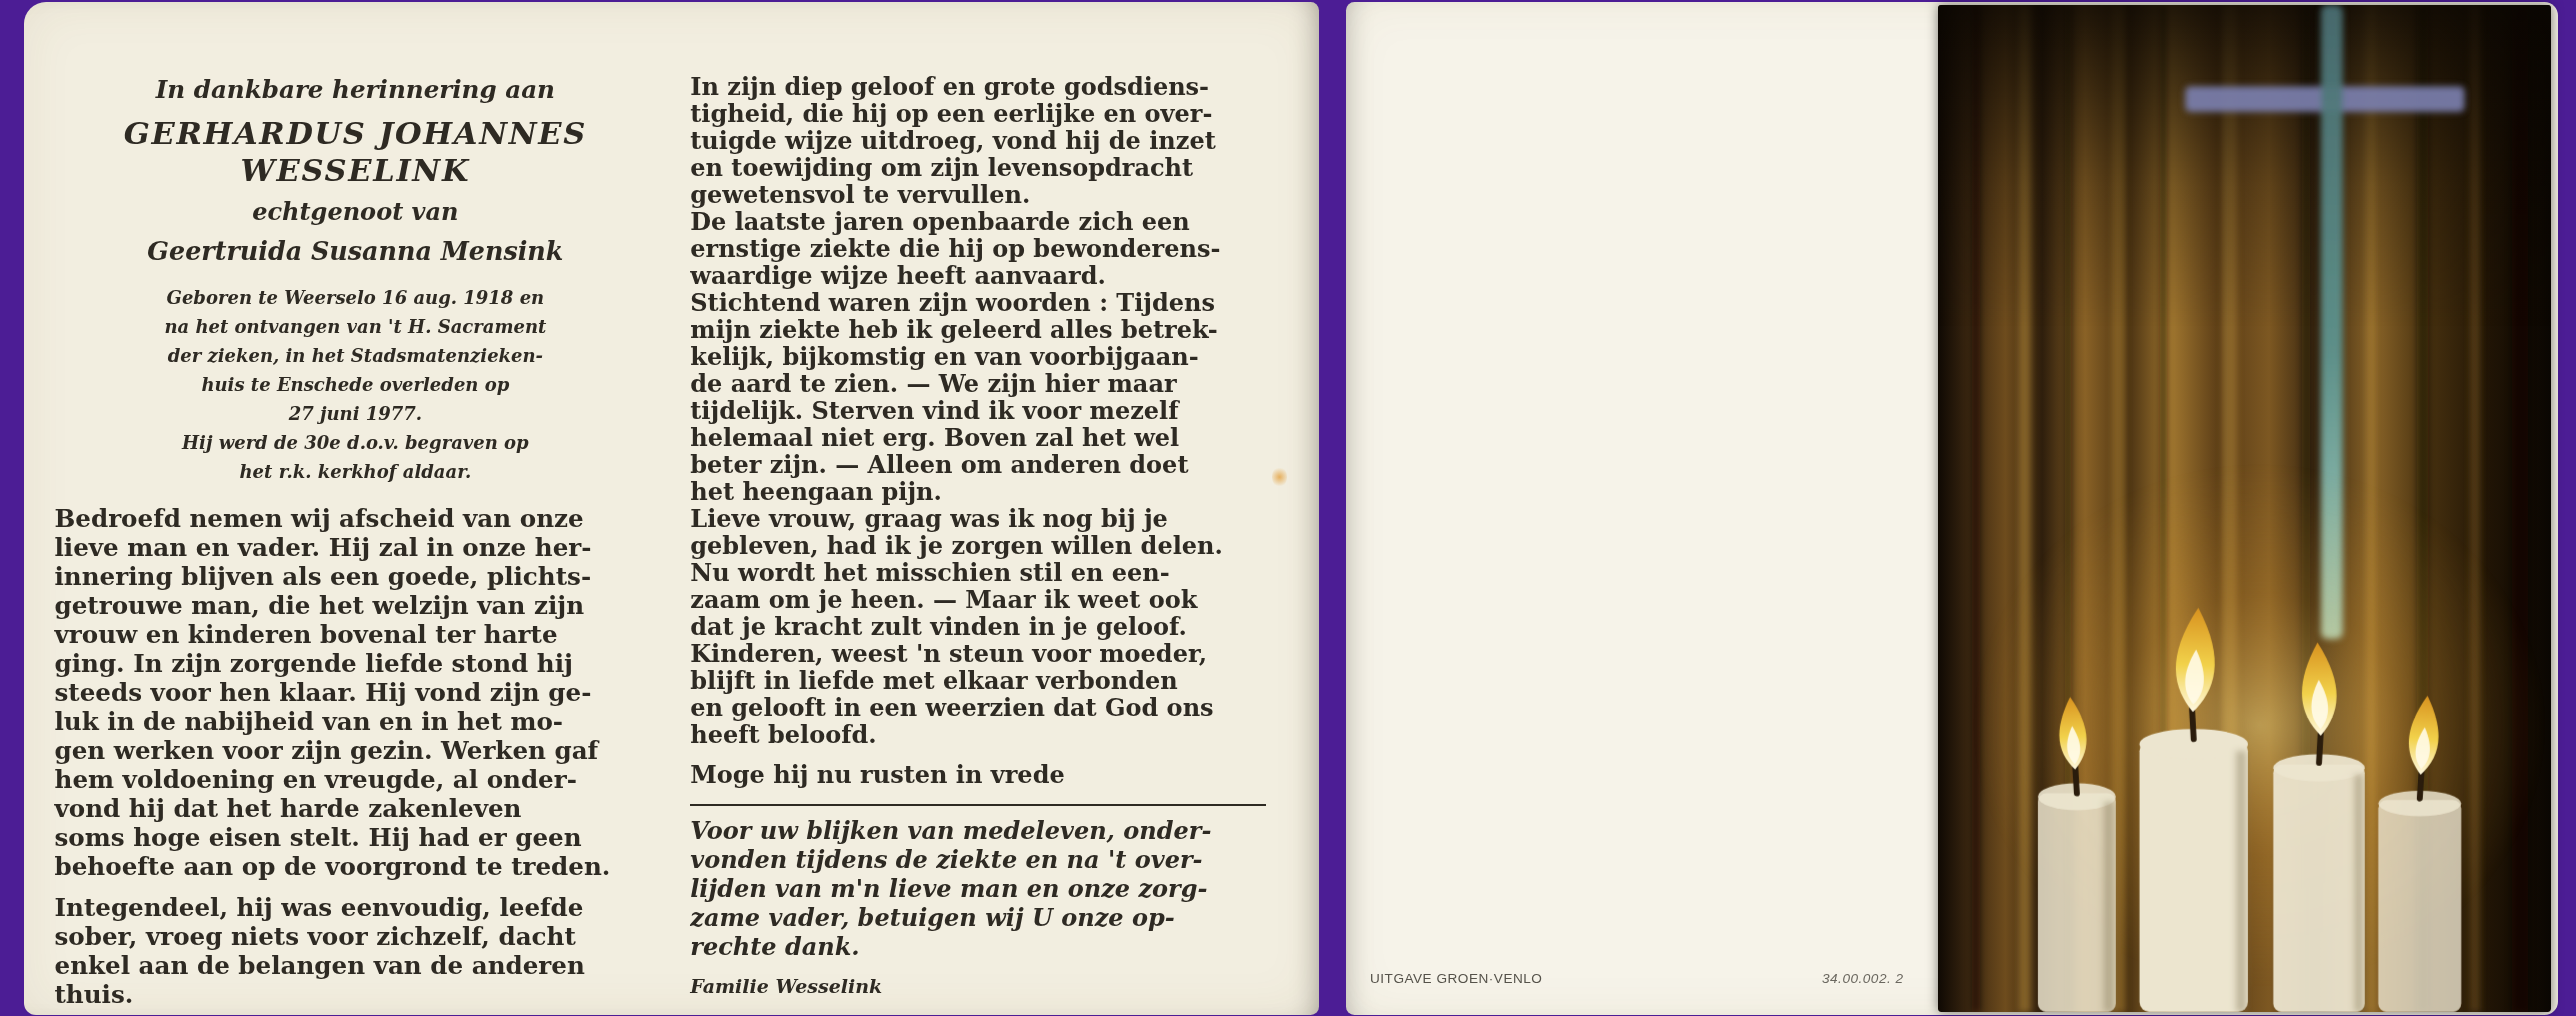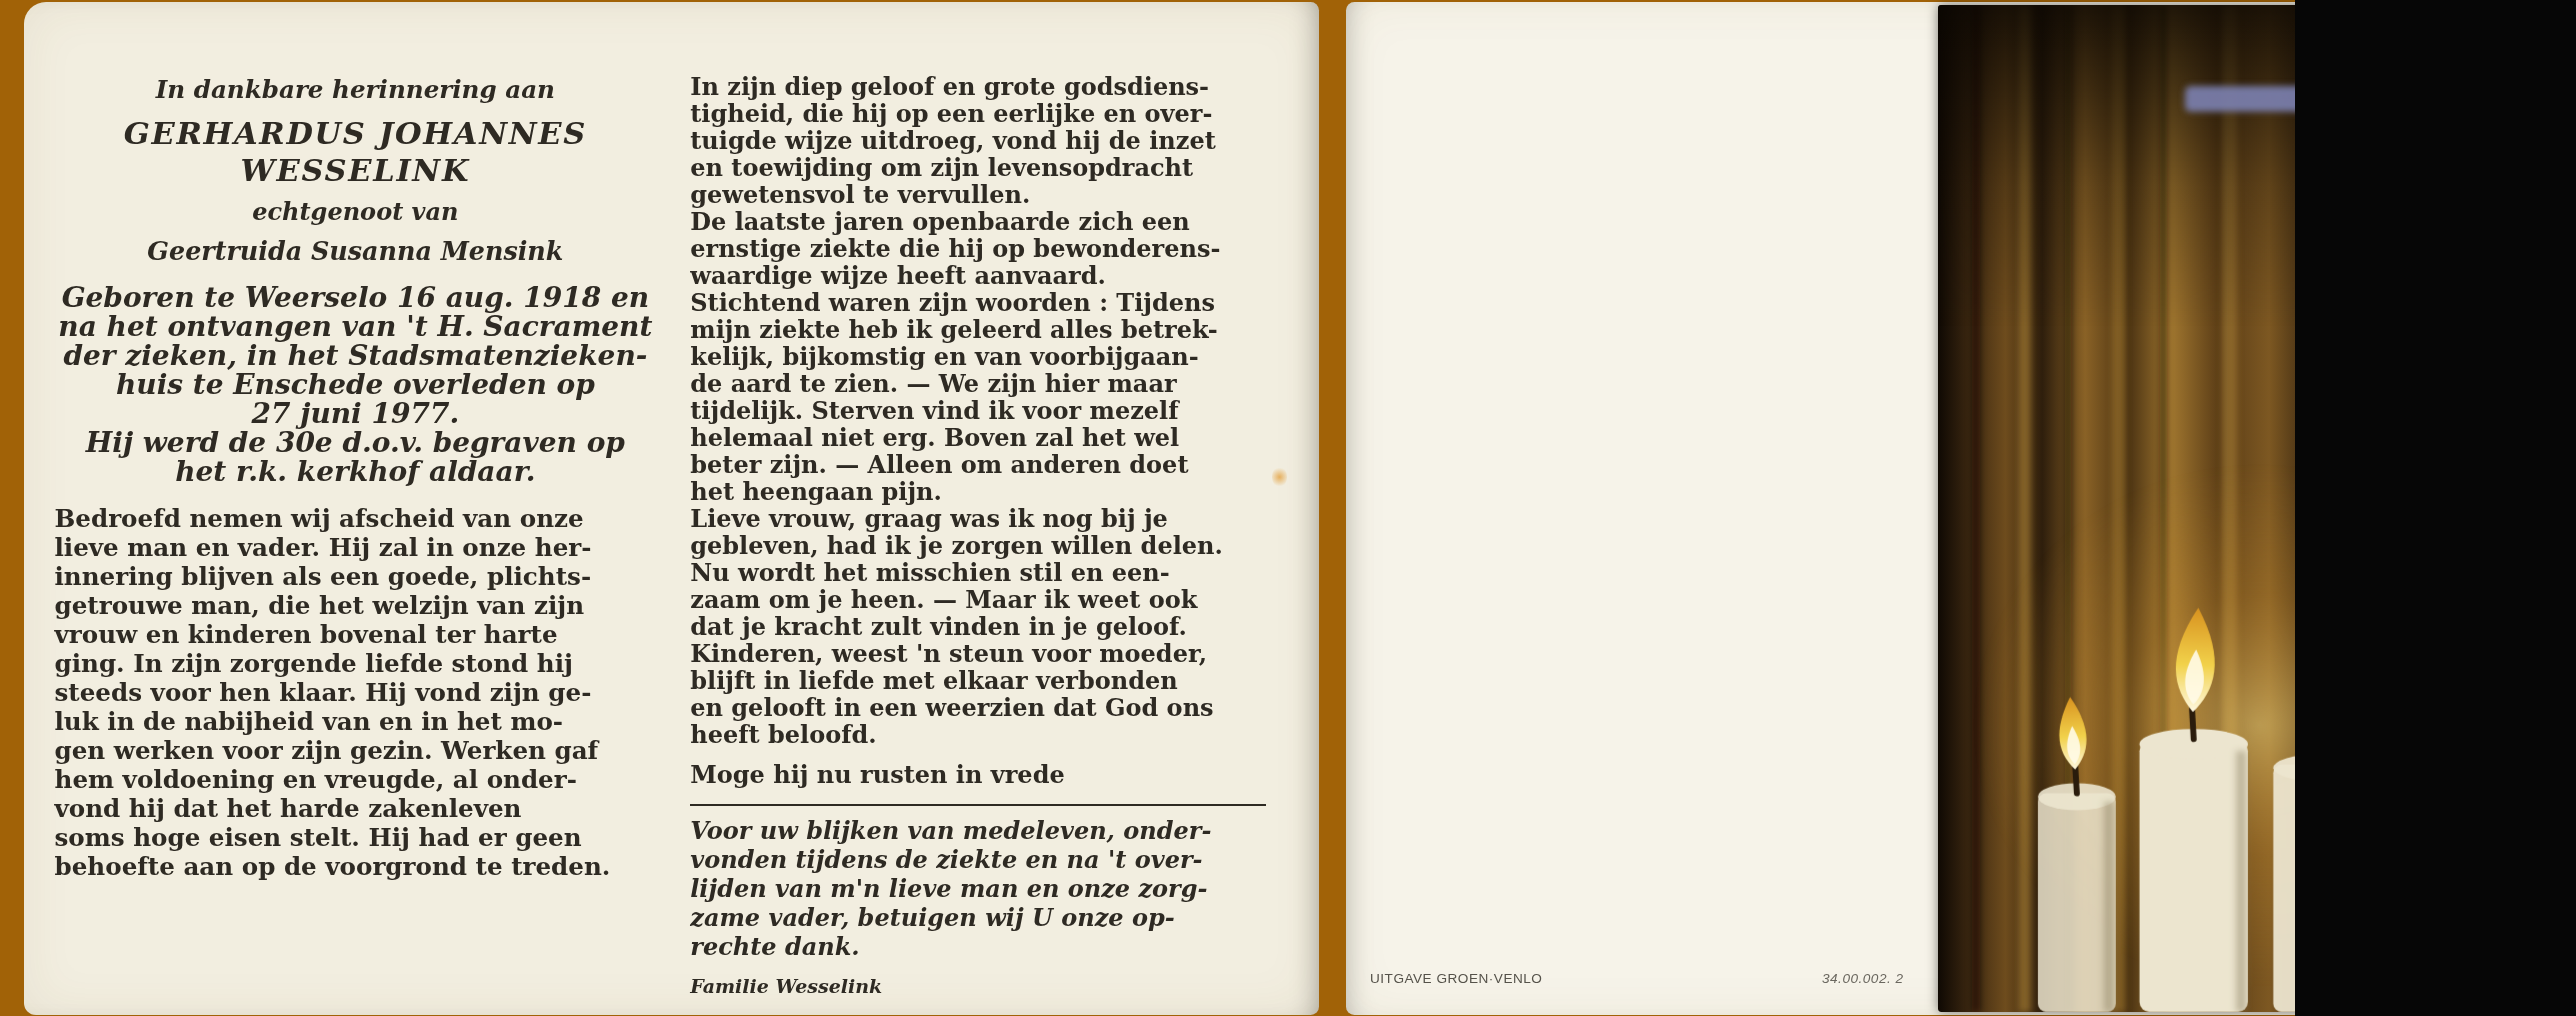--- a/index.html
+++ b/index.html
@@ -1,36 +1,36 @@
 <!DOCTYPE html>
 <html style="font-size:13.6px"><head>
 <meta charset="utf-8">
 <style>
   html,body{margin:0;padding:0;background:#060606;}
-  .scan{position:relative;width:2295px;height:1017px;background:#a16207;overflow:hidden;
+  .scan{position:relative;width:2576px;height:1017px;background:#4c1d95;overflow:hidden;
         font-family:"DejaVu Serif","Liberation Serif",serif;color:#2e2a23;}
 
   
   .card{position:absolute;top:1.7px;height:1013px;background:#f2eee0;}
   .card-left{left:24px;width:1295px;border-radius:22px 8.5px 8.5px 12px;
              box-shadow:inset -18.6px 0 29px -20.3px rgba(0,0,0,.38), inset 0 0 51px rgba(120,95,40,.08);
              display:flex;gap:34px;padding:71px 53px 0 30.5px;box-sizing:border-box;}
   .card-right{left:1346px;width:1212px;background:#f6f3e9;border-radius:8.5px 13.6px 13.6px 8.5px;
              box-shadow:inset 18.6px 0 29px -20.3px rgba(0,0,0,.28), inset 0 0 51px rgba(120,95,40,.06);}
 
   
   .col-1{width:602px;}
   .col-2{width:576px;}
   p,h1{margin:0;white-space:pre-line;}
   .center{text-align:center;}
   .intro{font-size:24.6px;font-style:italic;font-weight:700;line-height:34px;margin-bottom:8.5px;}
   .name{font-size:30.5px;font-style:italic;font-weight:700;letter-spacing:1.7px;line-height:37px;margin-bottom:6.8px;text-align:center;}
   .relation{font-size:24px;font-style:italic;font-weight:700;line-height:32px;margin-bottom:5.1px;}
   .spouse{font-size:25.4px;font-style:italic;font-weight:700;line-height:36px;margin-bottom:13.6px;}
-  .vitals{font-size:28px;font-style:italic;font-weight:700;line-height:29px;margin-bottom:18.6px;}
+  .vitals{font-size:18px;font-style:italic;font-weight:700;line-height:29px;margin-bottom:18.6px;}
   .body-text{font-size:24.6px;font-weight:700;line-height:29px;margin-bottom:12px;}
   .col-2 .body-text{font-size:24px;line-height:27px;margin-bottom:0;}
   .prayer{font-size:24px;font-weight:700;line-height:34px;margin-top:10.2px;text-align:left;}
   .rule{border-top:2.5px solid #2e2a23;margin-top:12px;}
   .thanks{font-size:24px;font-style:italic;font-weight:700;line-height:29px;margin-top:10.2px;}
   .signature{font-size:19px;font-style:italic;font-weight:700;line-height:34px;margin-top:8px;
              text-align:left;padding-right:29px;}
 
   
   .imprint{position:absolute;font-family:"Liberation Sans","DejaVu Sans",sans-serif;
@@ -69,20 +69,24 @@
 getrouwe man, die het welzijn van zijn
 vrouw en kinderen bovenal ter harte
 ging. In zijn zorgende liefde stond hij
 steeds voor hen klaar. Hij vond zijn ge-
 luk in de nabijheid van en in het mo-
 gen werken voor zijn gezin. Werken gaf
 hem voldoening en vreugde, al onder-
 vond hij dat het harde zakenleven
 soms hoge eisen stelt. Hij had er geen
 behoefte aan op de voorgrond te treden.</p>
+      <p class="body-text">Integendeel, hij was eenvoudig, leefde
+sober, vroeg niets voor zichzelf, dacht
+enkel aan de belangen van de anderen
+thuis.</p>
     </div>
     <div class="col-2">
       <p class="body-text">In zijn diep geloof en grote godsdiens-
 tigheid, die hij op een eerlijke en over-
 tuigde wijze uitdroeg, vond hij de inzet
 en toewijding om zijn levensopdracht
 gewetensvol te vervullen.
 De laatste jaren openbaarde zich een
 ernstige ziekte die hij op bewonderens-
 waardige wijze heeft aanvaard.

